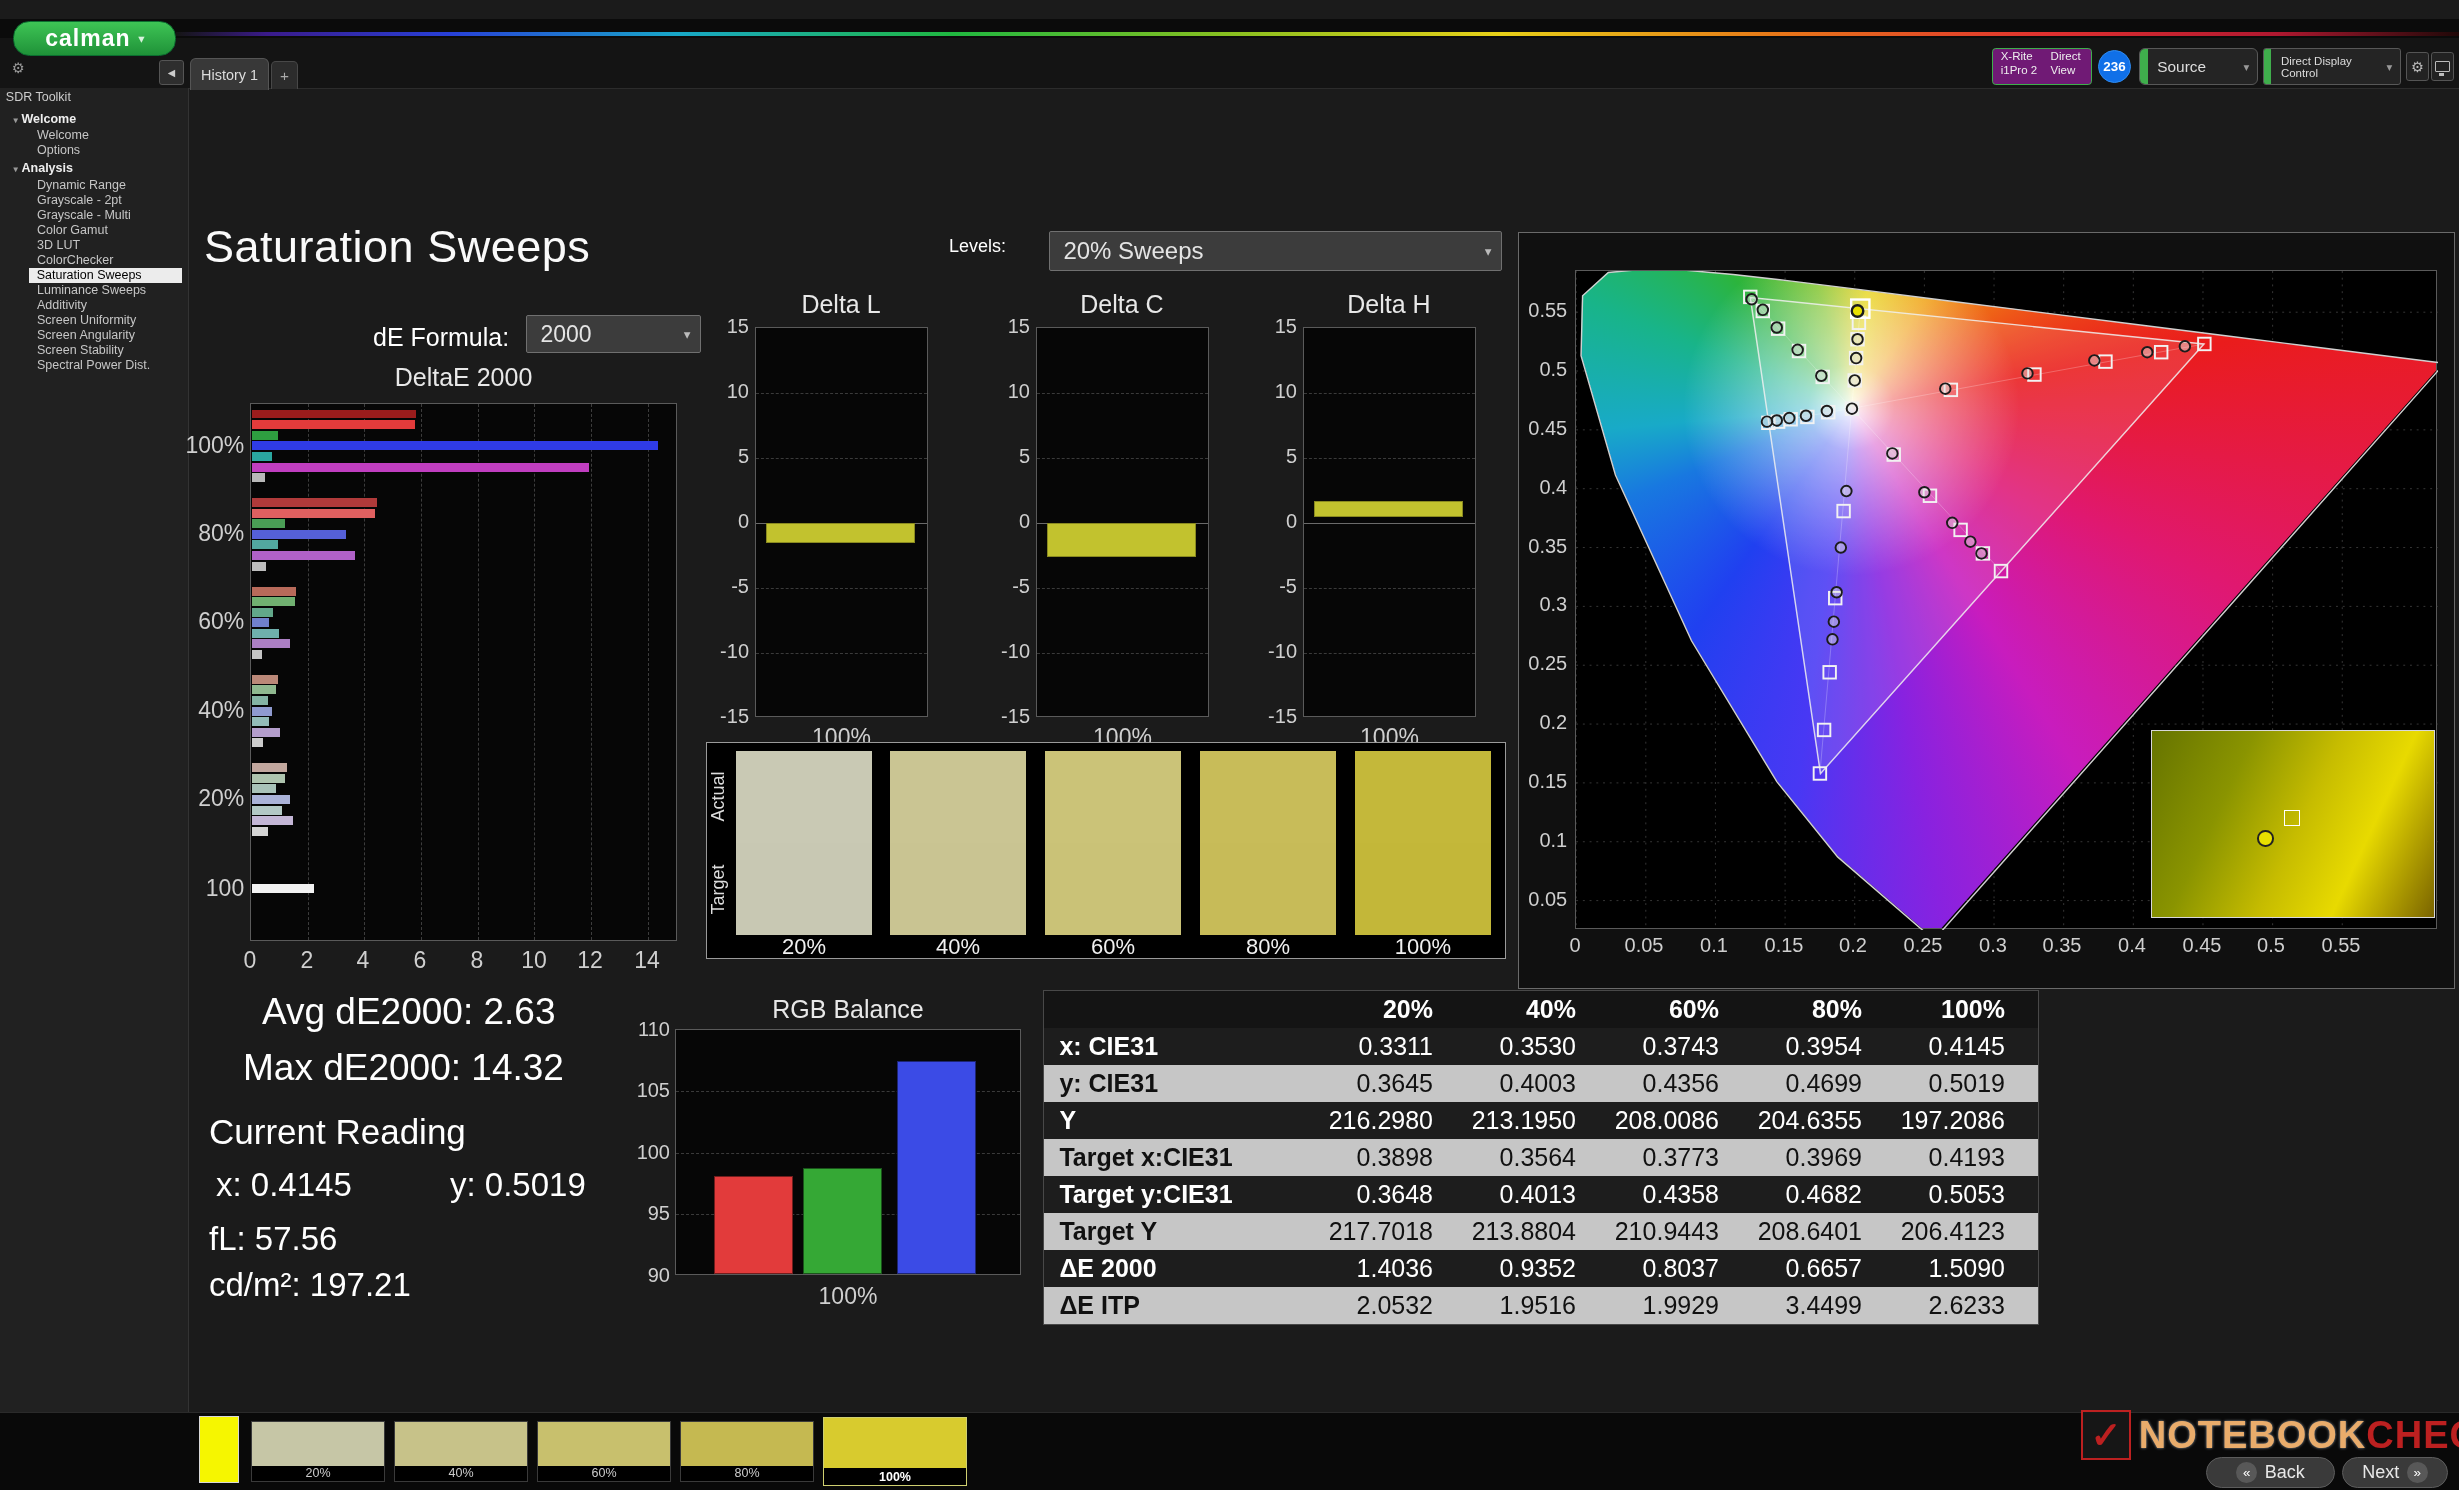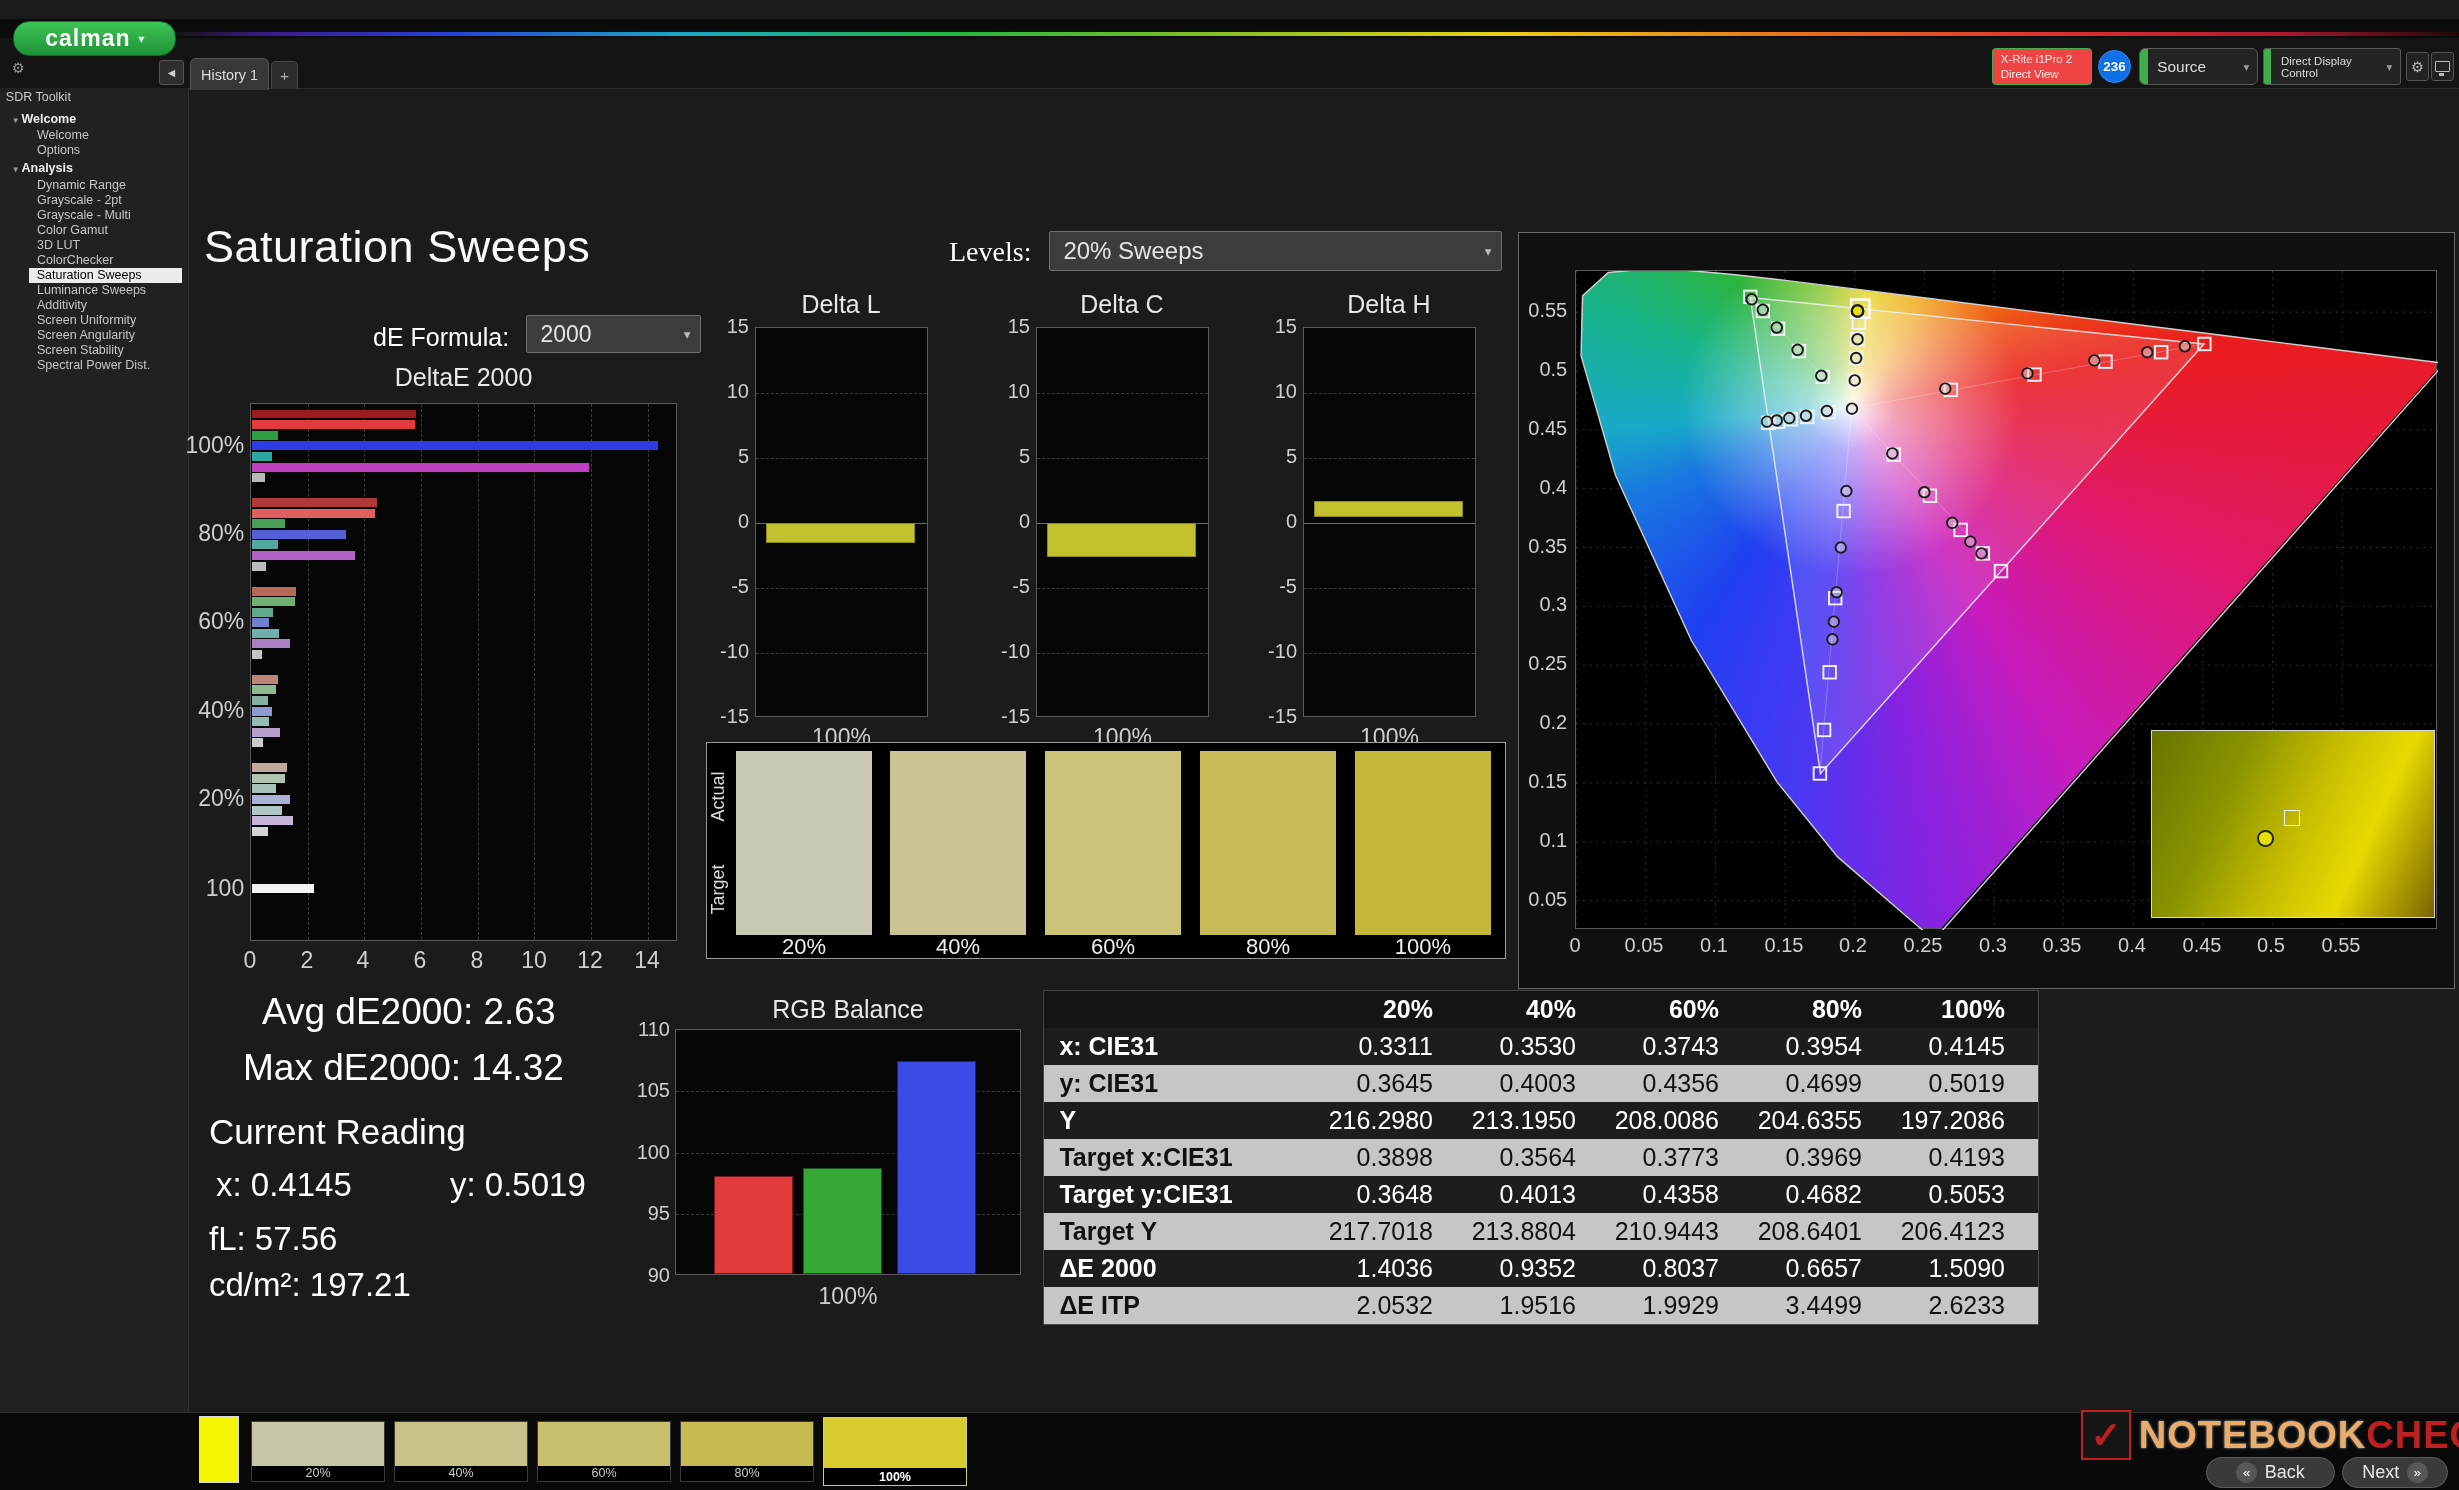--- a/index.html
+++ b/index.html
@@ -27,22 +27,22 @@
     display:flex;align-items:center;justify-content:center;gap:7.7px;}
   .calman-logo .logo-text{font-size:23px;font-weight:bold;color:#fff;letter-spacing:1px;}
   .calman-logo .caret{font-size:12.5px;color:#d8f2dd;}
   .tool-gear{left:7.7px;top:58px;width:21px;height:21px;font-size:14.4px;color:#999;text-align:center;line-height:21px;}
   .collapse-btn{left:159px;top:60px;width:23px;height:23px;background:#2e2e2e;border:1px solid #555;border-radius:2.9px;
     color:#ccc;font-size:9.6px;display:flex;align-items:center;justify-content:center;}
   .history-tab{left:190px;top:58px;width:77px;height:31px;background:#383838;border:1px solid #555;border-bottom:none;
     border-radius:5.8px 5.8px 0 0;color:#ddd;font-size:14.4px;display:flex;align-items:center;justify-content:center;}
   .plus-tab{left:271px;top:61px;width:25px;height:27px;background:#2c2c2c;border:1px solid #484848;border-bottom:none;
     border-radius:4.8px 4.8px 0 0;color:#aaa;font-size:15.4px;display:flex;align-items:center;justify-content:center;}
-  .meter-btn{left:1992px;top:48px;width:100px;height:37px;background:#ef4444;border:1.9px solid #3fae4c;border-radius:3.8px;
-    font-size:11.5px;line-height:14.4px;color:#eee;display:flex;flex-direction:column;justify-content:center;padding-left:7.7px;box-sizing:border-box;}
+  .meter-btn{left:1992px;top:48px;width:100px;height:37px;background:#701a75;border:1.9px solid #3fae4c;border-radius:3.8px;
+    font-size:11.5px;line-height:14.4px;color:#eee;display:flex;flex-direction:row;justify-content:center;padding-left:7.7px;box-sizing:border-box;}
   .count-circle{left:2098px;top:50px;width:33px;height:33px;border-radius:50%;background:#1070e8;border:1.9px solid #2f8cf2;
     color:#fff;font-size:13.4px;font-weight:bold;display:flex;align-items:center;justify-content:center;box-sizing:border-box;}
   .seg-select{top:48px;height:37px;background:#242424;border:1px solid #585858;border-radius:2.9px;
     display:flex;align-items:center;box-sizing:border-box;overflow:hidden;}
   .seg-green{width:7.7px;align-self:stretch;background:#3fae4c;}
   .seg-label{margin-left:9.6px;color:#ddd;}
   .seg-caret{margin-left:auto;margin-right:7.7px;color:#999;font-size:11.5px;}
   .icon-btn{top:52px;width:23px;height:29px;background:#222;border:1px solid #555;border-radius:2.9px;
     display:flex;align-items:center;justify-content:center;color:#bbb;font-size:14.4px;box-sizing:border-box;}
   .monitor-glyph{width:12.5px;height:8.6px;border:1.9px solid #bbb;border-radius:1px;position:relative;}
@@ -183,21 +183,21 @@
         <div class="tree-item">Luminance Sweeps</div>
         <div class="tree-item">Additivity</div>
         <div class="tree-item">Screen Uniformity</div>
         <div class="tree-item">Screen Angularity</div>
         <div class="tree-item">Screen Stability</div>
         <div class="tree-item">Spectral Power Dist.</div>
       </div>
   </div>
 
   <div class="abs page-title">Saturation Sweeps</div>
-  <div class="abs field-label" style="left:949px;top:236px;font-size:28px;font-family:Liberation Serif, serif;">Levels:</div>
+  <div class="abs field-label" style="left:949px;top:236px;font-size:18px;">Levels:</div>
   <div class="abs dropdown" style="left:1049px;top:231px;width:453px;height:40px;font-size:24px;">
     <span class="dd-text">20% Sweeps</span>
     <span class="caret">▾</span>
   </div>
   <div class="abs field-label" style="left:373px;top:323px;font-size:25px;">dE Formula:</div>
   <div class="abs dropdown" style="left:526px;top:315px;width:175px;height:38px;font-size:23px;">
     <span class="dd-text">2000</span>
     <span class="caret">▾</span>
   </div>
 

